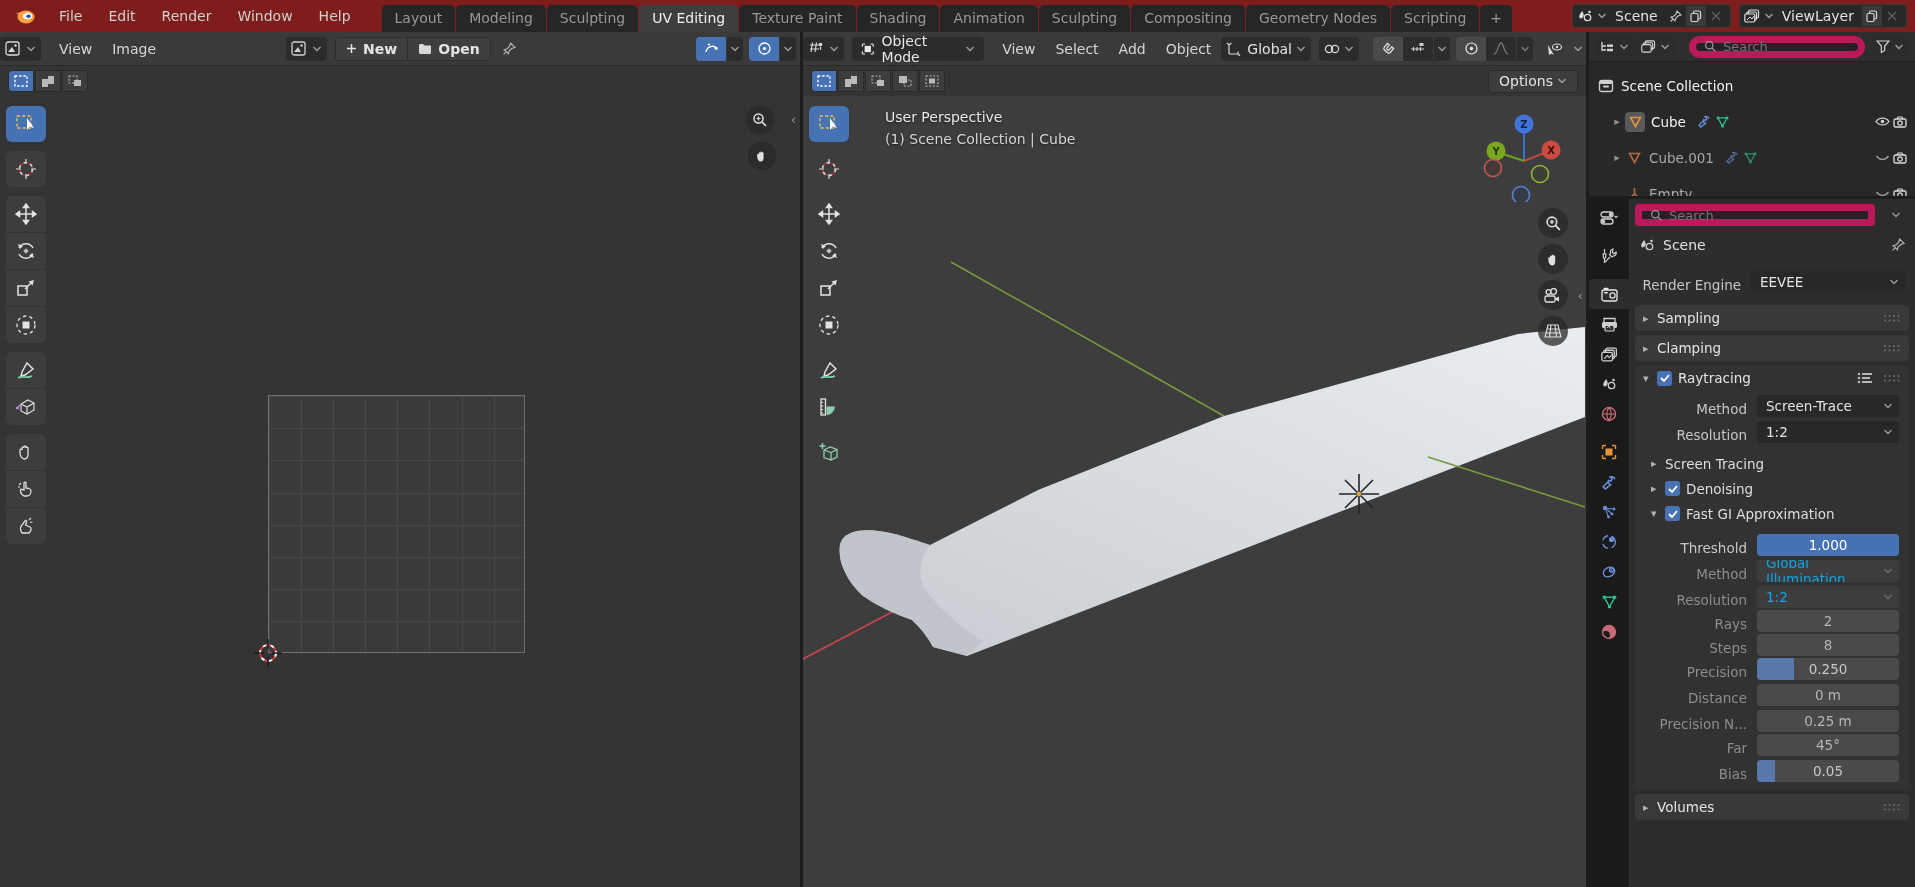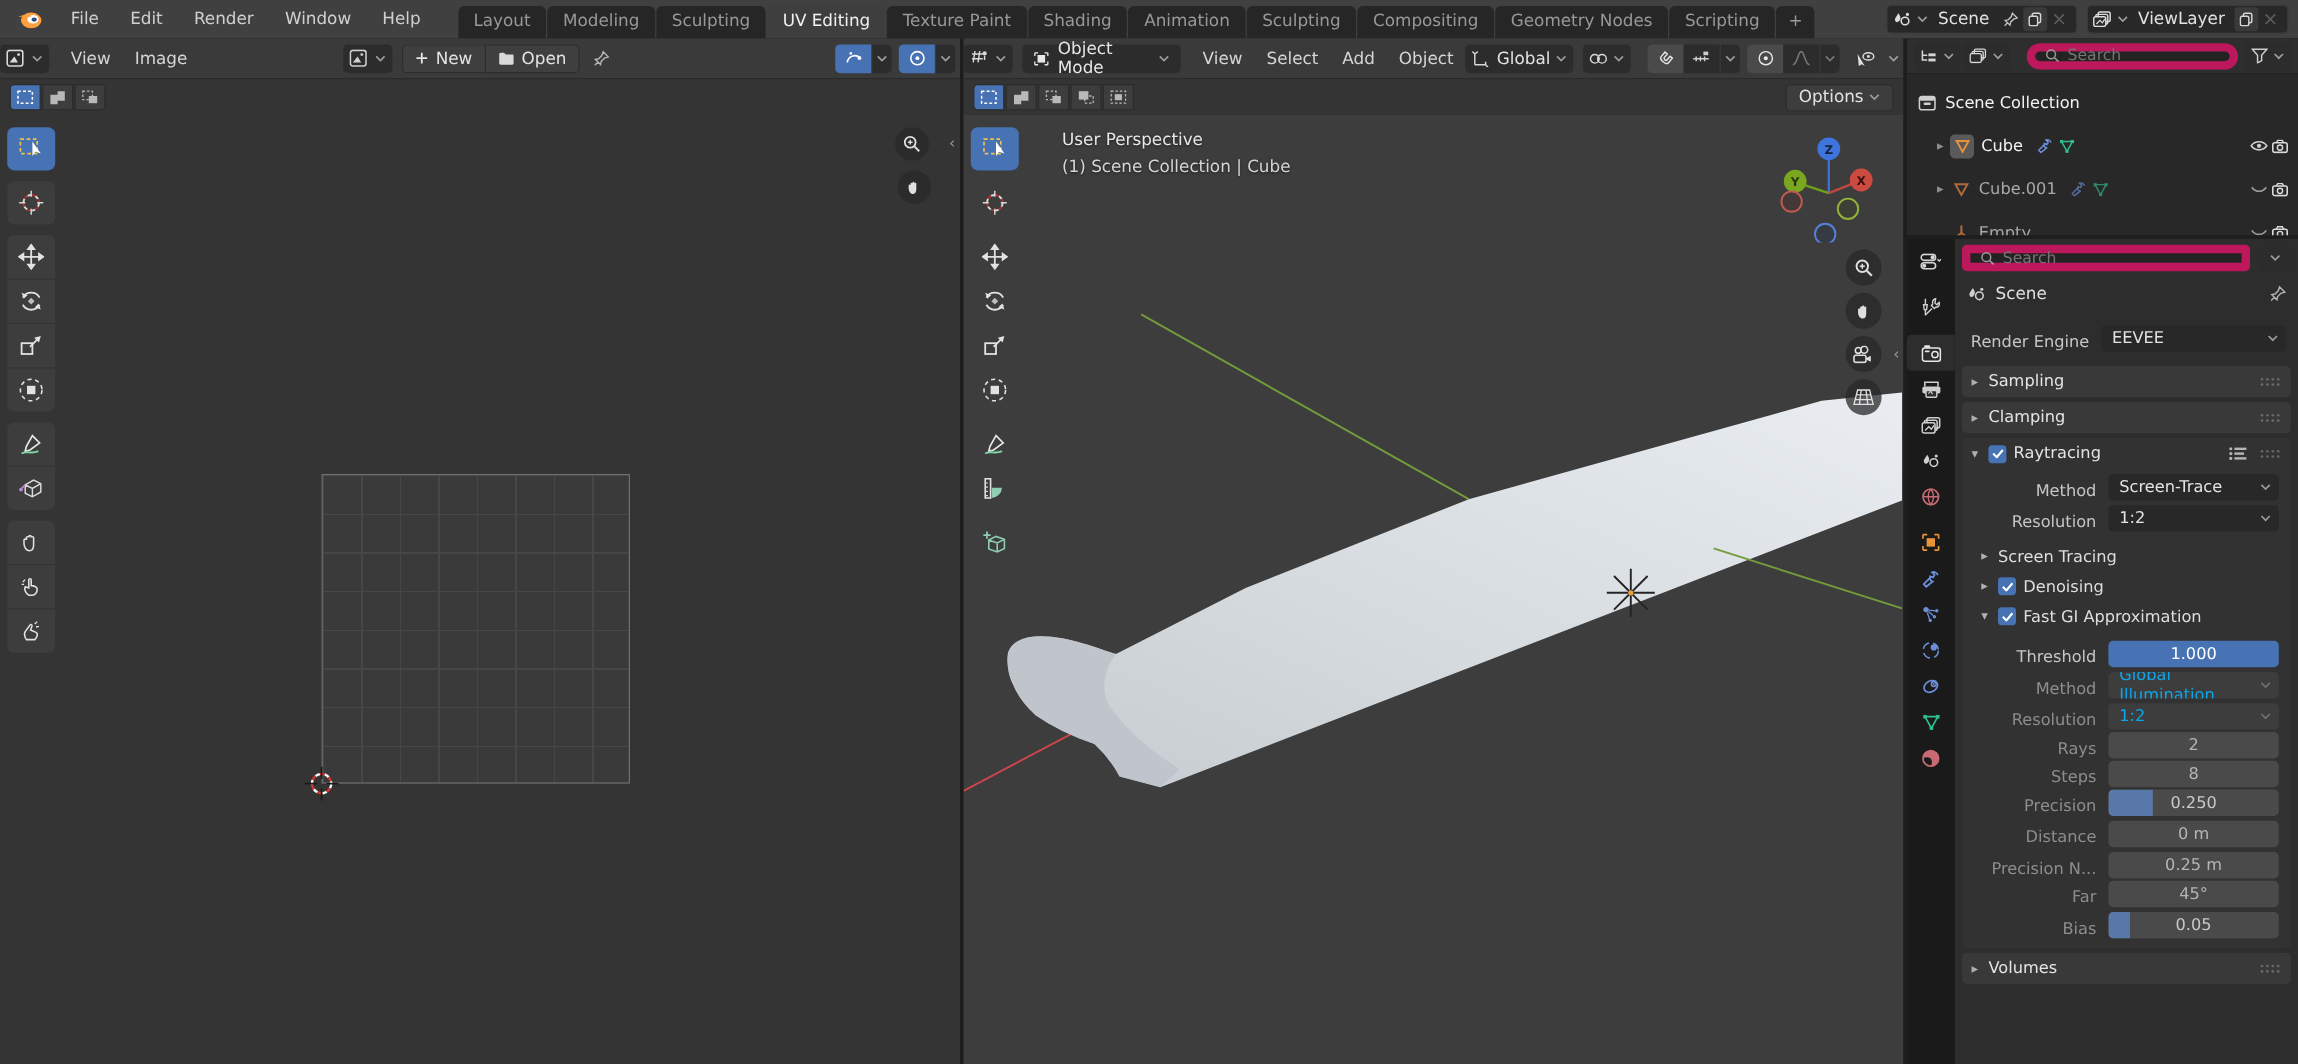--- a/index.html
+++ b/index.html
@@ -3,39 +3,39 @@
 <meta charset="utf-8">
 <style>
   * { box-sizing: border-box; margin:0; padding:0; }
   html,body { background:#111; }
   #app {
     position:relative; width:1915px; height:887px; overflow:hidden;
     font-family:"DejaVu Sans","Liberation Sans",sans-serif; font-size:14px; color:#c9c9c9;
     background:#1d1d1d; user-select:none;
   }
   
-  .topbar { position:absolute; left:0; top:0; width:1915px; height:32px; background:#404040; display:flex; align-items:center; }
+  .topbar { position:absolute; left:0; top:0; width:1915px; height:32px; background:#7f1d1d; display:flex; align-items:center; }
   .logo { width:34px; height:24px; display:flex; align-items:center; justify-content:center; margin:0 4px 0 8px; }
   .menu-item { padding:0 13px; height:26px; line-height:26px; color:#d0d0d0; border-radius:4px; cursor:pointer; }
   .ws-tabs { display:flex; height:32px; margin-left:18px; align-items:flex-end; }
   .ws-tab { padding:0 13px; height:27px; line-height:27px; color:#989898; background:#262626; margin-right:1px; border-radius:5px 5px 0 0; cursor:pointer; white-space:nowrap; }
   .ws-tab.active { background:#3e3e3e; color:#f0f0f0; }
   .ws-tab.add { background:#262626; color:#9a9a9a; padding:0 10px; }
   .tb-spacer { flex:1; }
   .idwidget { display:flex; align-items:center; background:#282828; border:1px solid #3a3a3a; border-radius:4px; height:24px; margin-right:8px; padding:0 4px; }
   .idwidget .txt { padding:0 8px; color:#e2e2e2; }
   .mini-btn { width:20px; height:20px; display:flex; align-items:center; justify-content:center; border-radius:3px; }
   
   .region { position:absolute; overflow:hidden; }
   .ed-header { height:34px; background:#3a3a3a; display:flex; align-items:center; padding:0 0; border-bottom:1px solid #2a2a2a; }
   .ed-tools { height:30px; background:#343434; display:flex; align-items:center; padding:0 8px; }
   .hdr-menu { padding:0 10px; color:#d6d6d6; height:24px; line-height:24px; border-radius:3px; cursor:pointer; }
   .type-btn { display:flex; align-items:center; background:#2c2c2c; border-radius:4px; height:24px; padding:0 5px; margin-right:8px; cursor:pointer; }
   .chev { width:10px; height:6px; margin-left:4px; flex:none; }
-  .btn { display:flex; align-items:center; background:#3f3f3f; border:1px solid #2d2d2d; height:24px; border-radius:4px; padding:0 10px; color:#e4e4e4; cursor:pointer; }
+  .btn { display:flex; align-items:center; background:#3f3f3f; border:1px solid #2d2d2d; height:24px; border-radius:4px; padding:0 10px; color:#e4e4e4; cursor:pointer;font-weight:bold; }
   .seg { display:flex; }
   .seg .btn { border-radius:0; border-right:none; }
   .seg .btn:first-child { border-radius:4px 0 0 4px; }
   .seg .btn:last-child { border-radius:0 4px 4px 0; border-right:1px solid #2d2d2d; }
   .mode-btn { width:26px; height:22px; background:#3d3d3d; border:1px solid #2b2b2b; display:flex; align-items:center; justify-content:center; margin-right:1px; cursor:pointer; }
   .mode-btn:first-child { border-radius:4px 0 0 4px; }
   .mode-btn:last-child  { border-radius:0 4px 4px 0; }
   .mode-btn.active { background:#4772b3; }
   .toggle-grp { display:flex; align-items:center; margin-left:6px; }
   .tg-btn { width:30px; height:24px; background:#2c2c2c; display:flex; align-items:center; justify-content:center; border-radius:4px 0 0 4px; cursor:pointer; }

